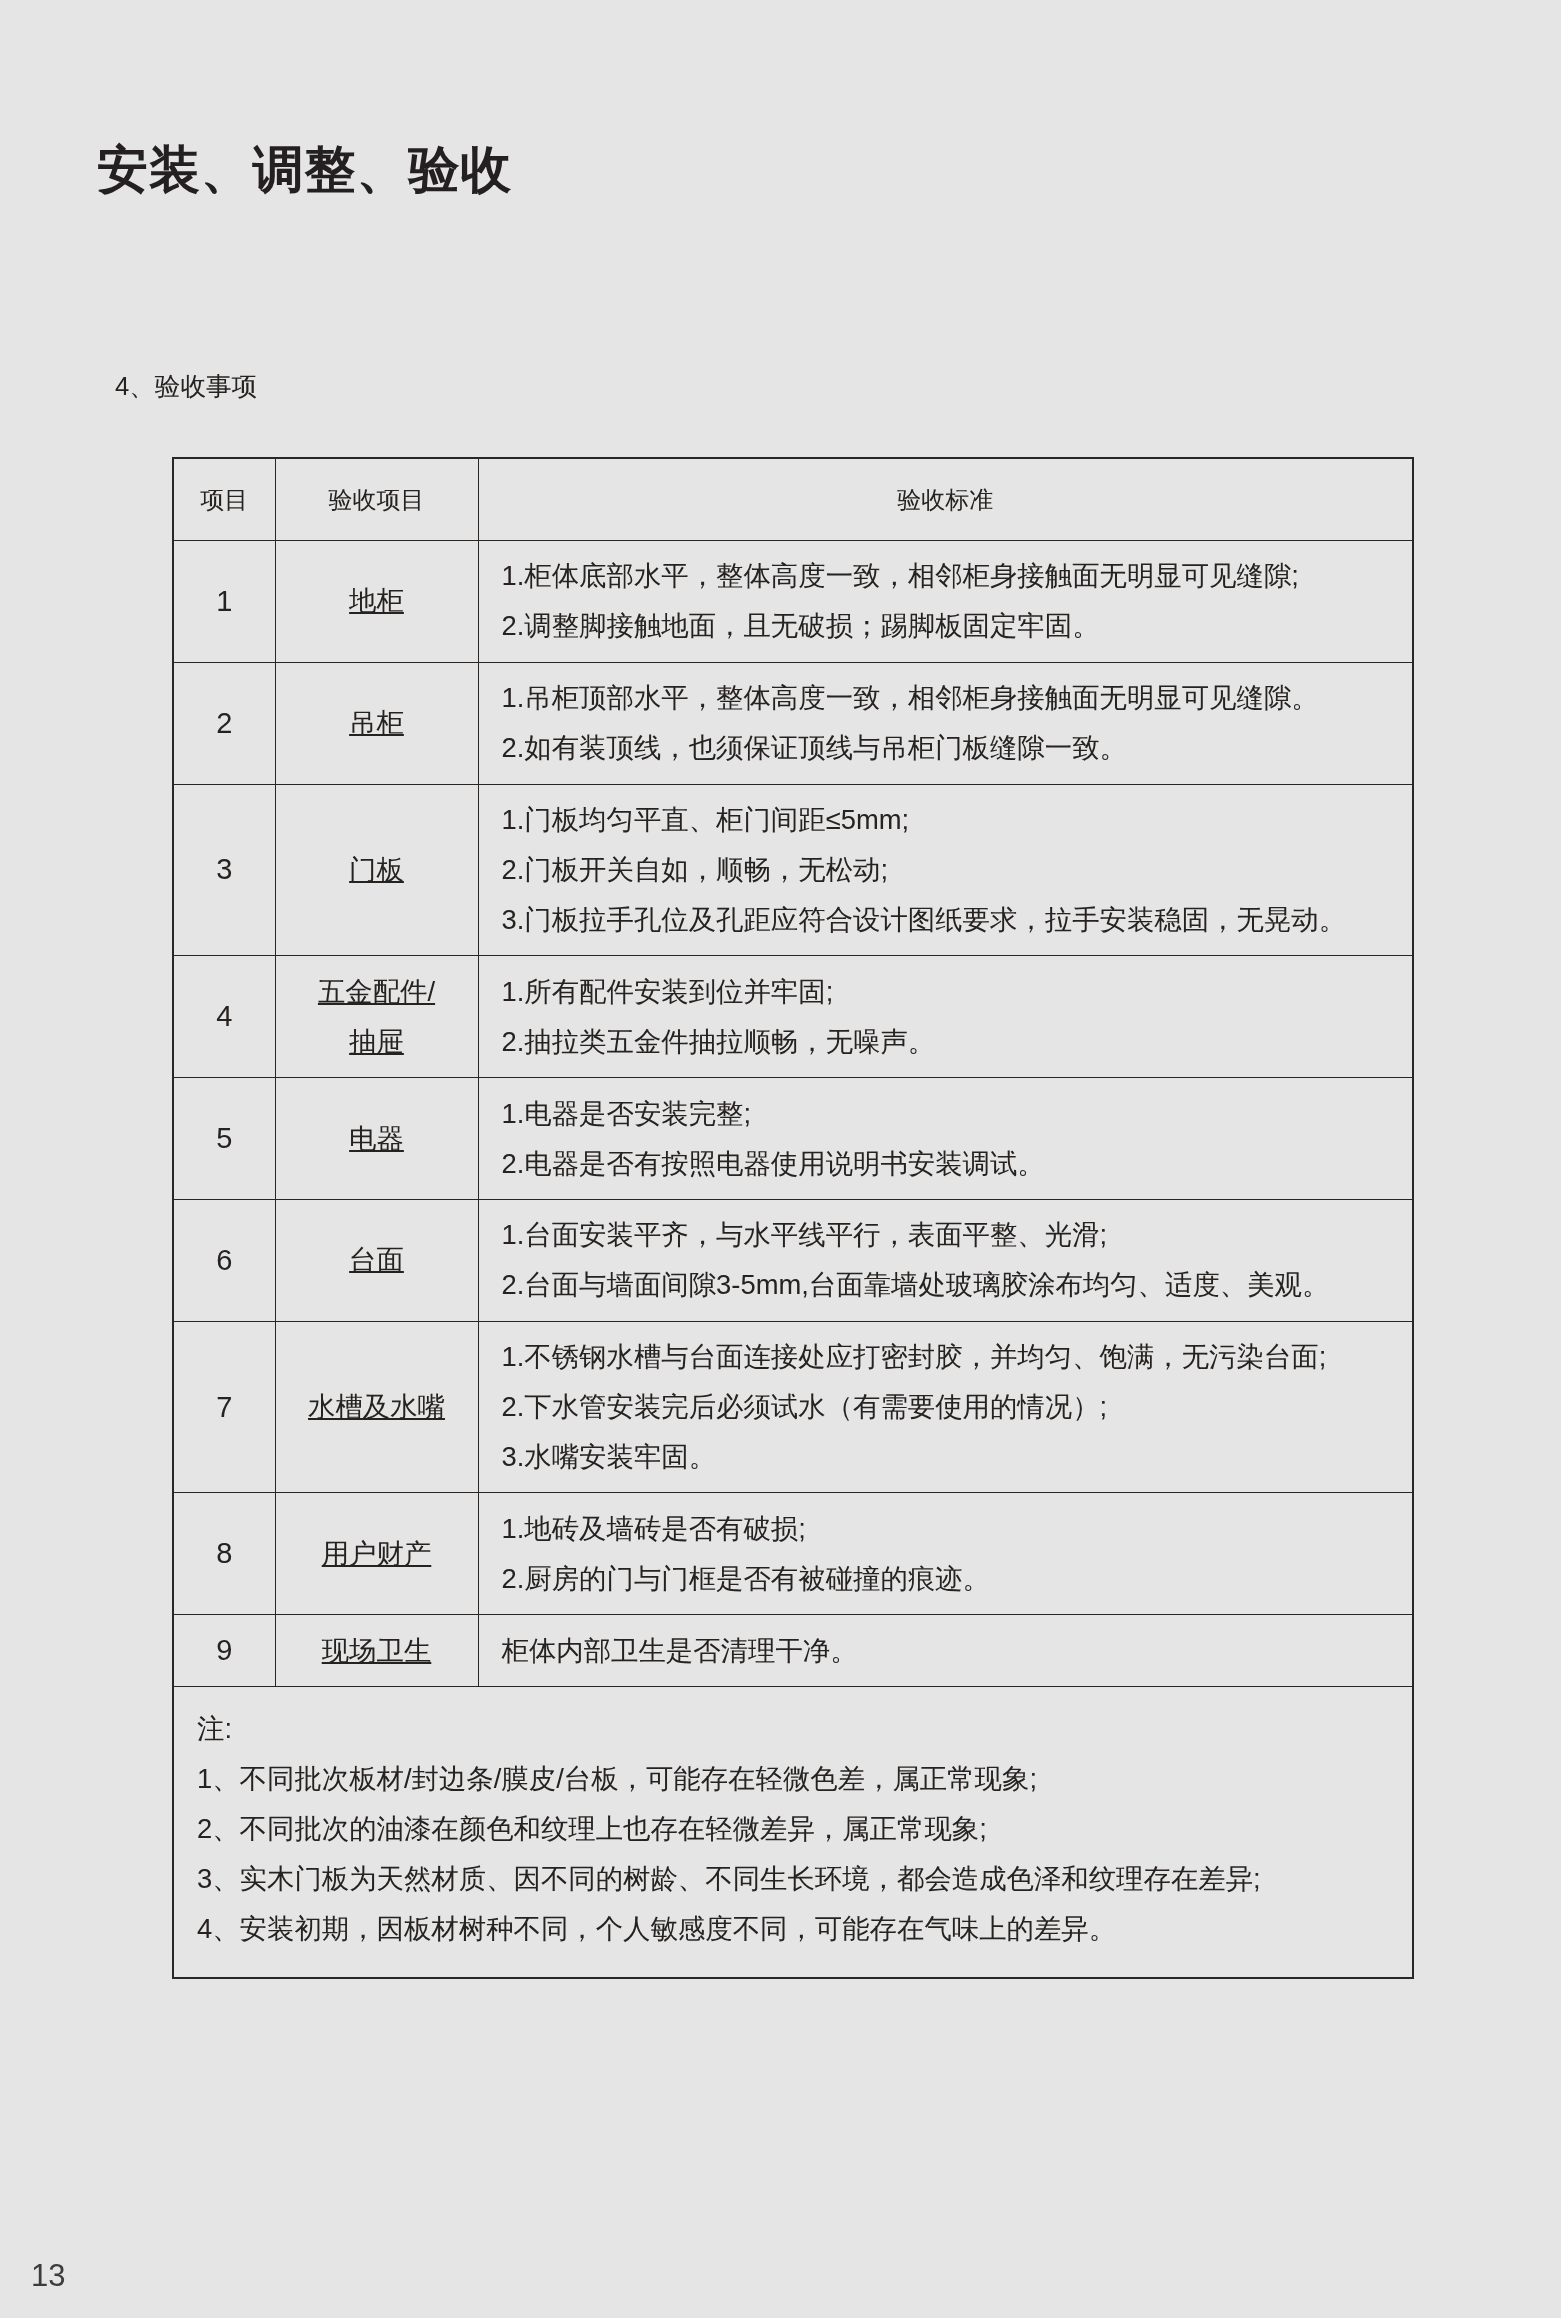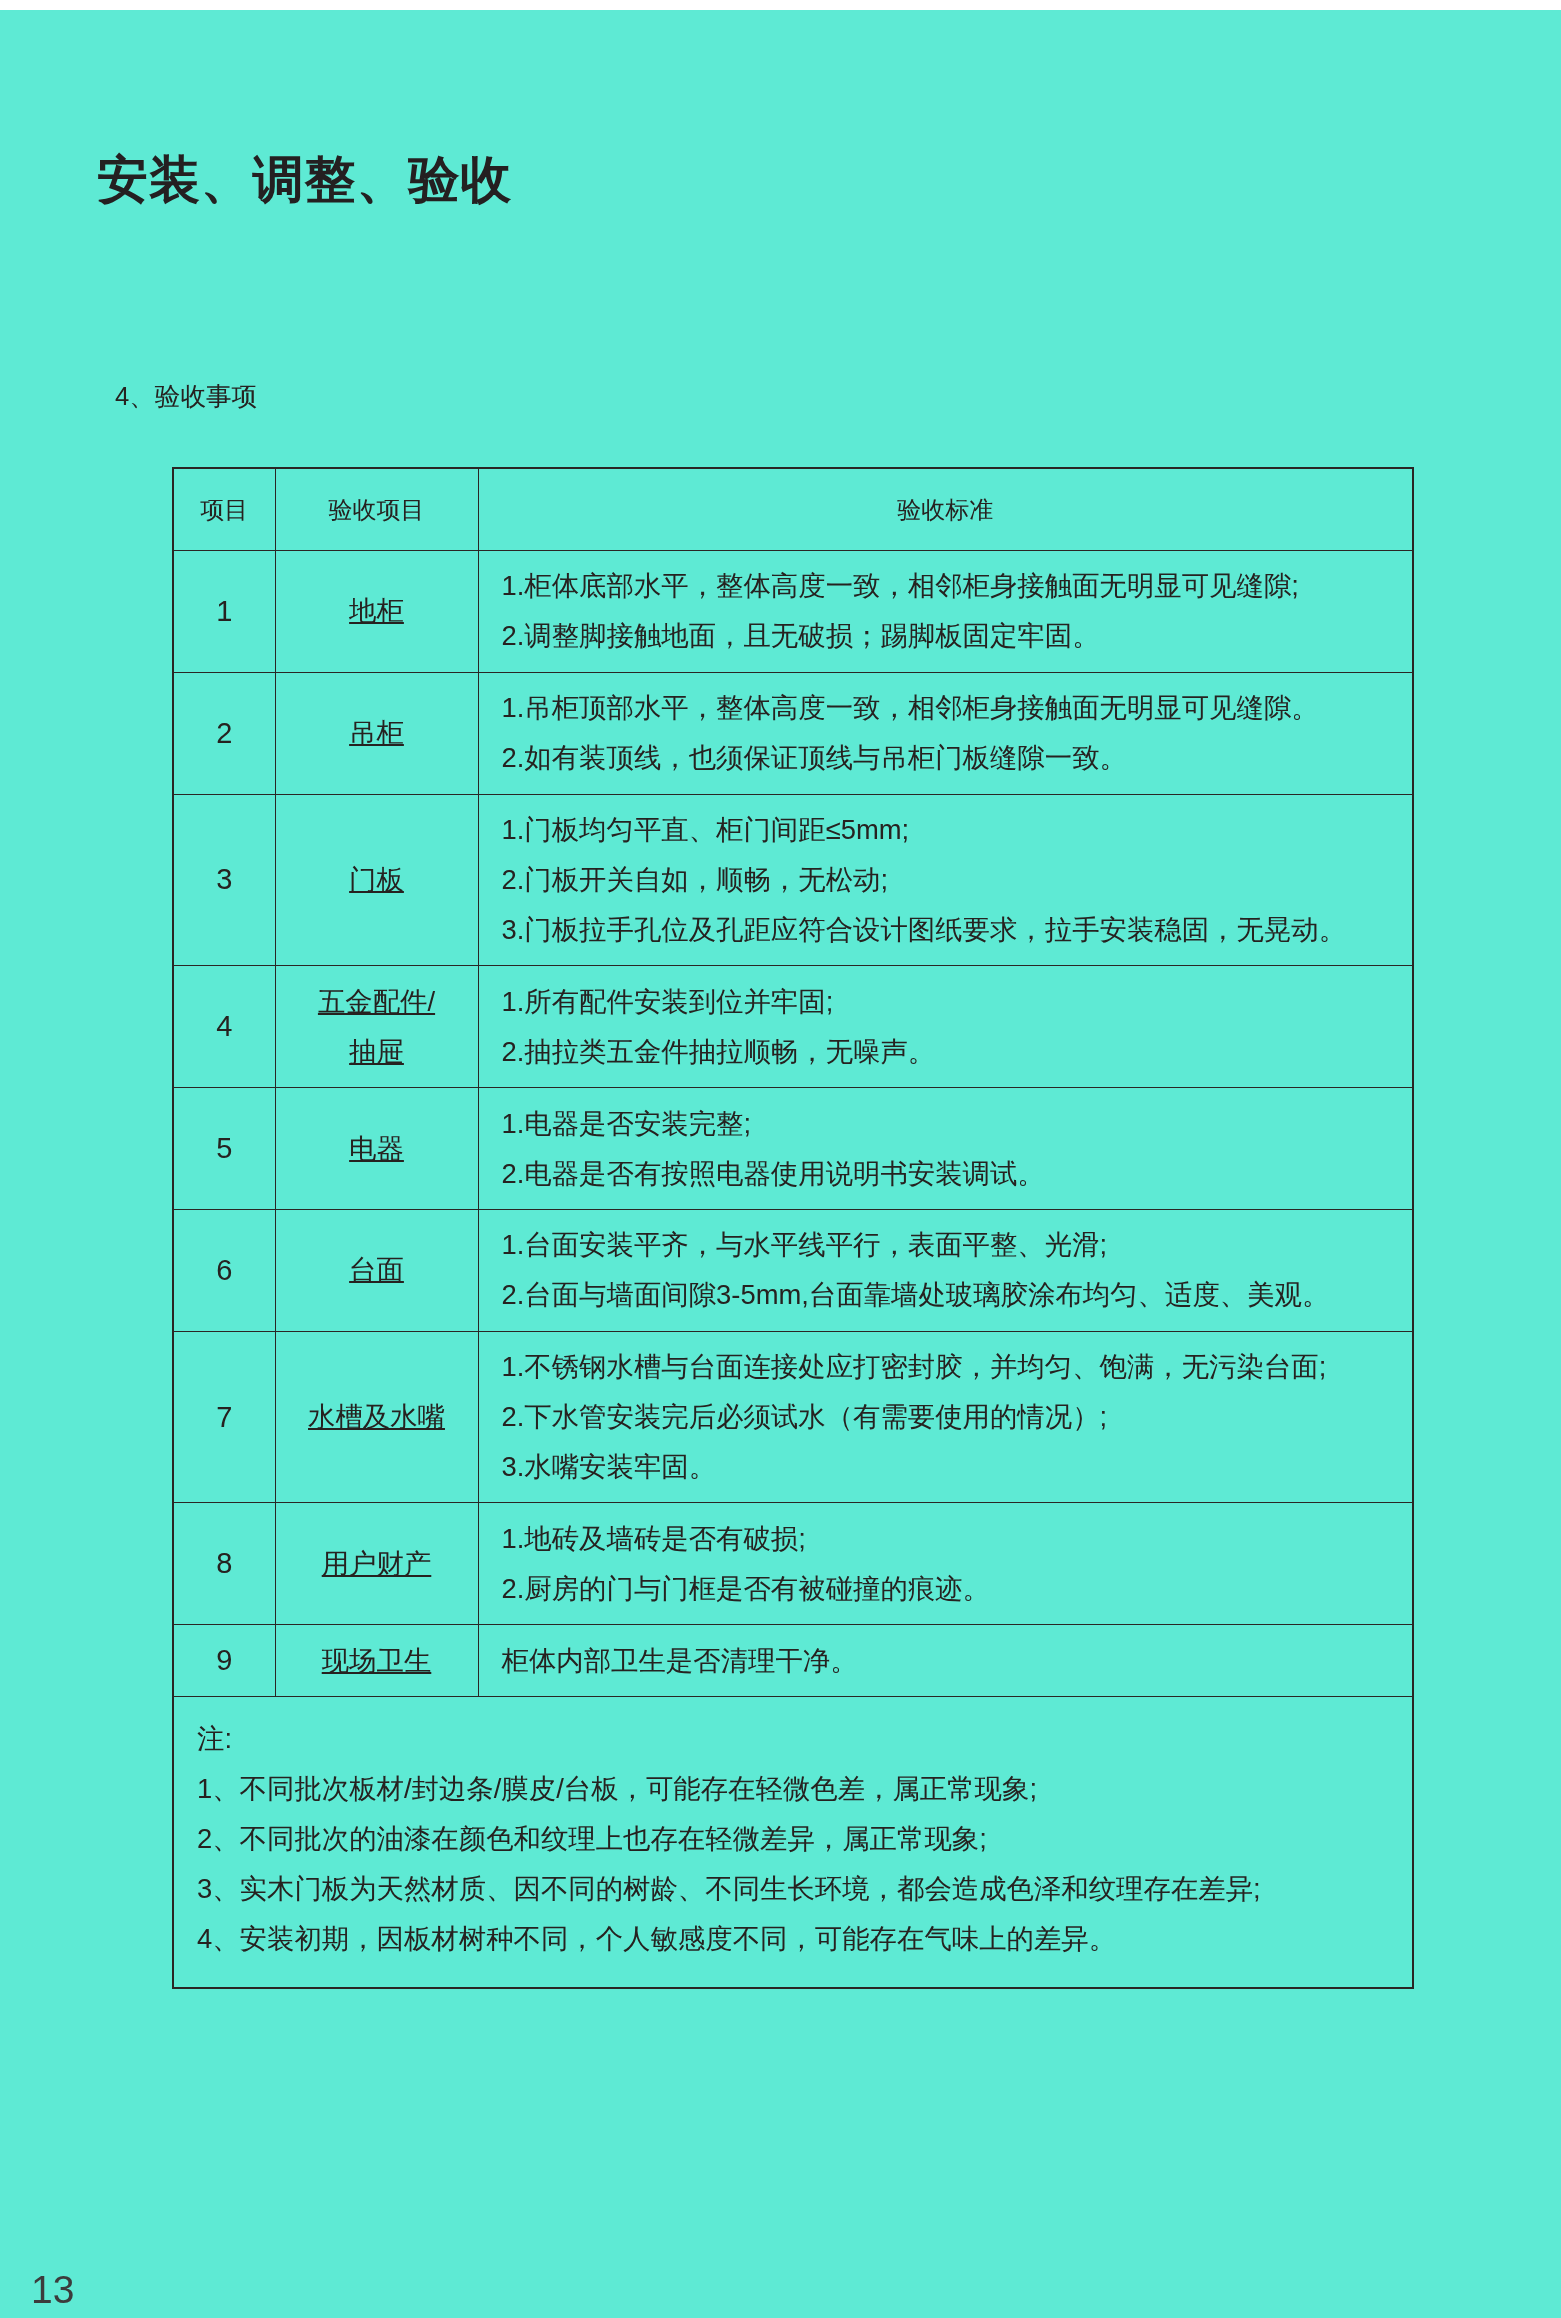--- a/index.html
+++ b/index.html
@@ -10,22 +10,21 @@
   body {
     width: 1561px;
     height: 2319px;
     position: relative;
     font-family: "Liberation Sans", "DejaVu Sans", sans-serif;
     color: #262220;
   }
   .page {
     position: absolute;
     inset: 0;
-    background: #5eead4;
-    margin-top: 10px;
+    background: #e5e5e5;
   }
   .doc-title {
     position: absolute;
     left: 97px;
     top: 142px;
     margin: 0;
     font-size: 51px;
     font-weight: bold;
     letter-spacing: 0.9px;
     color: #242021;
@@ -81,21 +80,21 @@
     font-size: 27.4px;
     line-height: 50px;
     text-align: left;
     padding: 17px 23px 23px 23px;
     white-space: pre-line;
   }
   .page-number {
     position: absolute;
     left: 31px;
     top: 2258px;
-    font-size: 39px;
+    font-size: 31px;
     color: #3c3c3c;
   }
 </style>
 </head>
 <body>
 
 <div class="page">
 
   <h1 class="doc-title">安装、调整、验收</h1>
 

